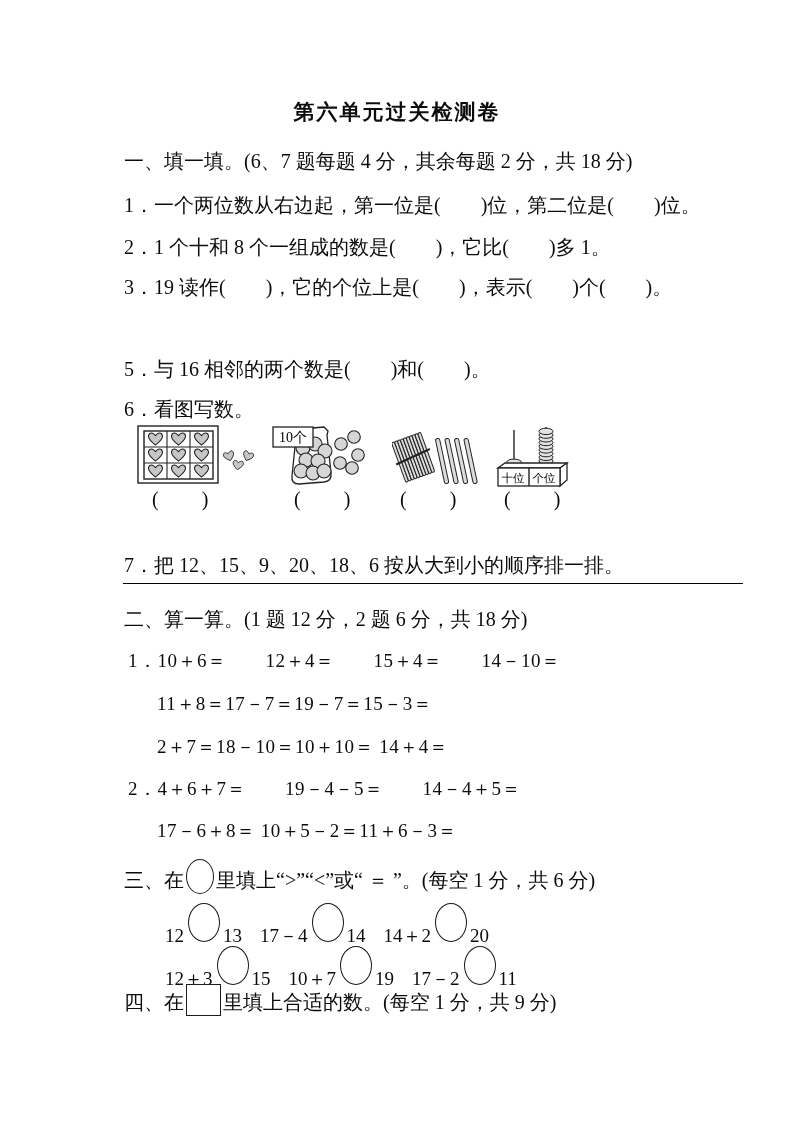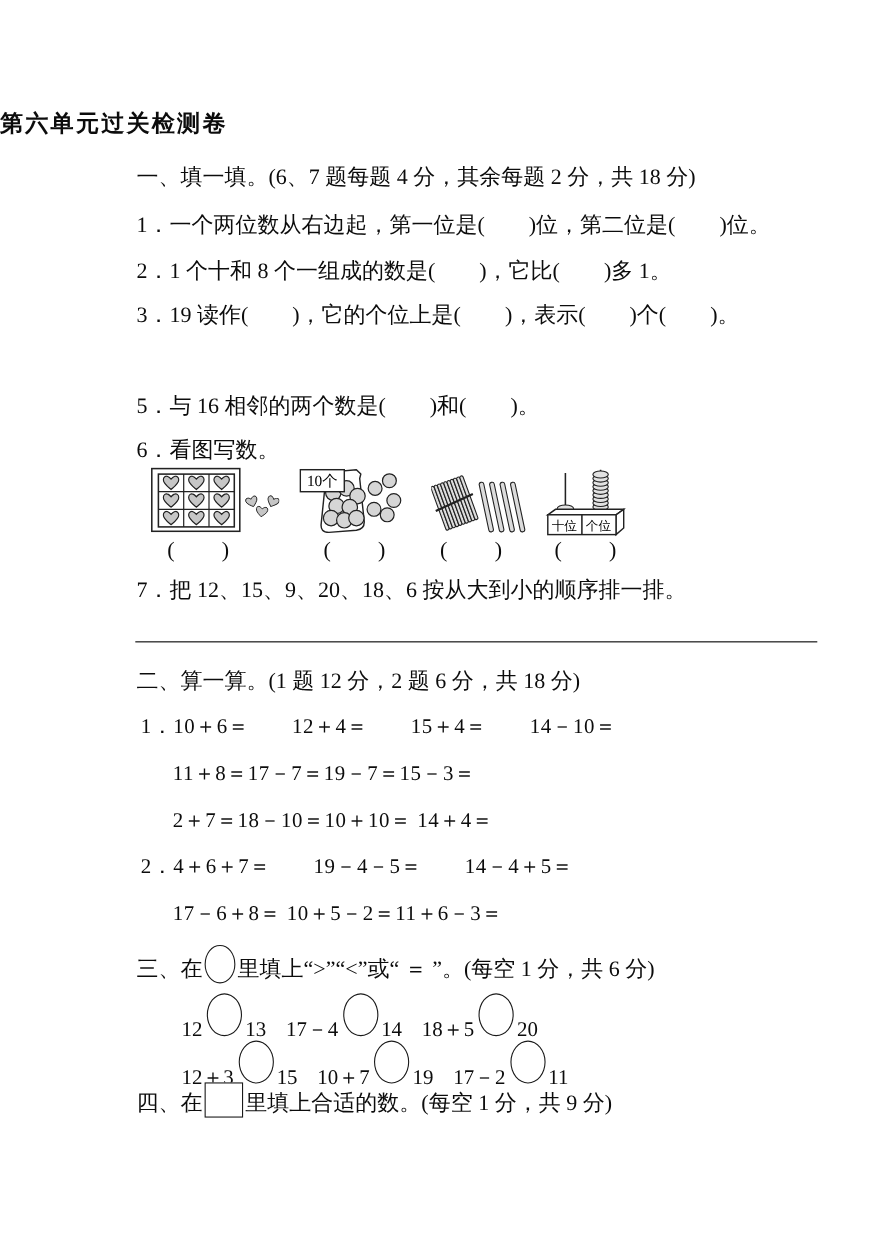--- a/index.html
+++ b/index.html
@@ -1,21 +1,21 @@
 <!DOCTYPE html>
 <html><head>
 <meta charset="utf-8">
 <style>
   html,body{margin:0;padding:0;background:#fff;}
   .page{
     position:relative;width:794px;height:1123px;background:#fff;overflow:hidden;
     font-family:"Liberation Serif","DejaVu Serif",serif;color:#0c0c0c;
   }
   .title{
-    position:absolute;top:98px;left:0;width:100%;
+    position:absolute;top:98px;left:0;width:100%;text-align:center;
     font-family:"Liberation Sans","DejaVu Sans",sans-serif;
     font-weight:bold;font-size:21px;letter-spacing:2px;
   }
   .row{position:absolute;left:124px;font-size:20px;line-height:26px;white-space:pre;}
   .row.eq{font-size:19px;letter-spacing:0.5px;}
   .divider{position:absolute;left:123px;top:583px;width:620px;border:0;border-top:1.6px solid #000;margin:0;}
   .fig{position:absolute;}
   .fig-answer{position:absolute;top:486px;font-size:20px;letter-spacing:1px;white-space:pre;}
   .cmp{display:flex;gap:18px;font-size:19px;}
   .cmp-item span{vertical-align:baseline;}
@@ -164,37 +164,37 @@
       <polygon points="4,44 11,39 73,39 66,44" class="boxface"></polygon>
       <polygon points="66,62 73,56 73,39 66,44" class="boxface"></polygon>
       <rect x="4" y="44" width="62" height="18" class="boxface"></rect>
       <line x1="35" y1="44" x2="35" y2="62" class="rod"></line>
       <text x="19" y="58" text-anchor="middle" class="fig-label">十位</text>
       <text x="50" y="58" text-anchor="middle" class="fig-label">个位</text>
     </svg>
   </div>
   <div class="fig-answer" style="left:504px">(　　)</div>
 
-  <div class="row" style="top:524px">7．把 12、15、9、20、18、6 按从大到小的顺序排一排。</div>
+  <div class="row" style="top:552px">7．把 12、15、9、20、18、6 按从大到小的顺序排一排。</div>
 
   <hr class="divider">
 
   <div class="row" style="top:606px">二、算一算。(1 题 12 分，2 题 6 分，共 18 分)</div>
   <div class="row eq" style="top:648px;left:128px"><span>1．</span><span>10＋6＝　　12＋4＝　　15＋4＝　　14－10＝</span></div>
   <div class="row eq" style="top:691px;left:157px">11＋8＝17－7＝19－7＝15－3＝</div>
   <div class="row eq" style="top:734px;left:157px">2＋7＝18－10＝10＋10＝ 14＋4＝</div>
   <div class="row eq" style="top:776px;left:128px"><span>2．</span><span>4＋6＋7＝　　19－4－5＝　　14－4＋5＝</span></div>
   <div class="row eq" style="top:818px;left:157px">17－6＋8＝ 10＋5－2＝11＋6－3＝</div>
 
   <div class="row" style="top:859px"><span>三、在</span><span class="hdr-circle"></span><span>里填上“&gt;”“&lt;”或“ ＝ ”。(每空 1 分，共 6 分)</span></div>
 
   <div class="row cmp" style="top:903px;left:165px">
     <span class="cmp-item"><span>12</span><span class="cmp-circle"></span><span>13</span></span>
     <span class="cmp-item"><span>17－4</span><span class="cmp-circle"></span><span>14</span></span>
-    <span class="cmp-item"><span>18＋5</span><span class="cmp-circle"></span><span>20</span></span>
+    <span class="cmp-item"><span>14＋2</span><span class="cmp-circle"></span><span>20</span></span>
   </div>
 
   <div class="row cmp" style="top:946px;left:165px">
     <span class="cmp-item"><span>12＋3</span><span class="cmp-circle"></span><span>15</span></span>
     <span class="cmp-item"><span>10＋7</span><span class="cmp-circle"></span><span>19</span></span>
     <span class="cmp-item"><span>17－2</span><span class="cmp-circle"></span><span>11</span></span>
   </div>
 
   <div class="row" style="top:984px"><span>四、在</span><span class="hdr-square"></span><span>里填上合适的数。(每空 1 分，共 9 分)</span></div>
 

